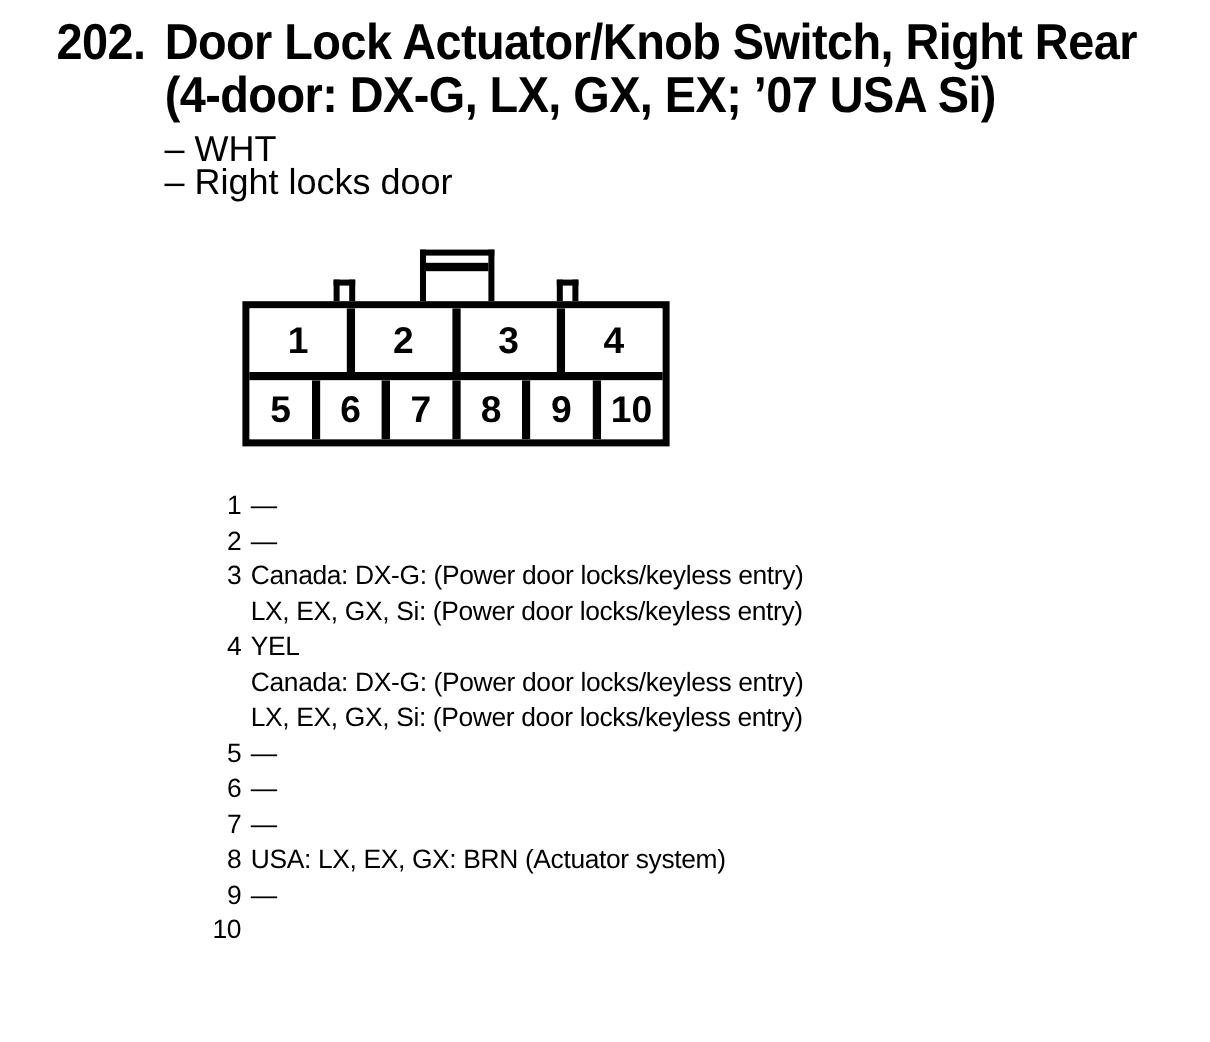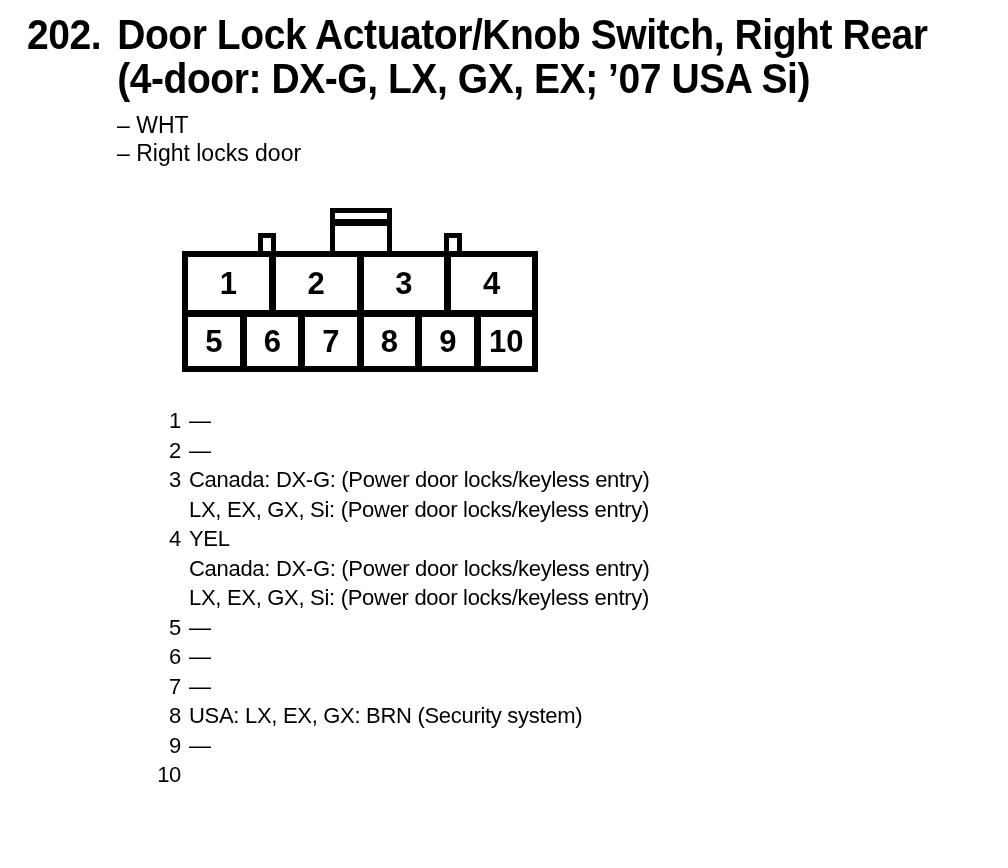--- a/index.html
+++ b/index.html
@@ -4,38 +4,38 @@
 <style>
   * { margin: 0; padding: 0; box-sizing: border-box; }
   html, body { background: #ffffff; }
   body {
     width: 1008px; height: 868px;
     font-family: "Liberation Sans", sans-serif;
     color: #000000;
     position: relative;
     overflow: hidden;
   }
-  .page { position: absolute; inset: 0; background: #ffffff; }
+  .page { position: absolute; inset: 0; background: #ffffff; margin-left: 20px; }
 
   
   .heading {
     position: absolute; left: 27px; top: 13px;
     display: flex; align-items: flex-start;
     font-weight: bold; font-size: 42px; line-height: 44px;
     white-space: nowrap;
     transform: scaleX(0.93); transform-origin: left top;
     letter-spacing: -0.5px;
   }
   .heading-number { flex: none; width: 97px; }
   .heading-lines { flex: none; }
 
   
   .notes {
     position: absolute; left: 117px; top: 111px;
-    font-size: 23px; line-height: 28.4px;
+    font-size: 30px; line-height: 28.4px;
     white-space: nowrap;
   }
 
   
   .connector { position: absolute; left: 0; top: 0; }
   .connector-body {
     position: absolute; left: 182px; top: 251px;
     width: 356px; height: 121px;
     border: 6px solid #000; background: #fff;
   }
@@ -155,21 +155,21 @@
       </div>
       <div class="pin-row">
         <div class="pin-number">7</div>
         <div class="pin-lines">
           <div class="pin-line">—</div>
         </div>
       </div>
       <div class="pin-row">
         <div class="pin-number">8</div>
         <div class="pin-lines">
-          <div class="pin-line">USA: LX, EX, GX: BRN (Security system)</div>
+          <div class="pin-line">USA: LX, EX, GX: BRN (Actuator system)</div>
         </div>
       </div>
       <div class="pin-row">
         <div class="pin-number">9</div>
         <div class="pin-lines">
           <div class="pin-line">—</div>
         </div>
       </div>
       <div class="pin-row">
         <div class="pin-number">10</div>

